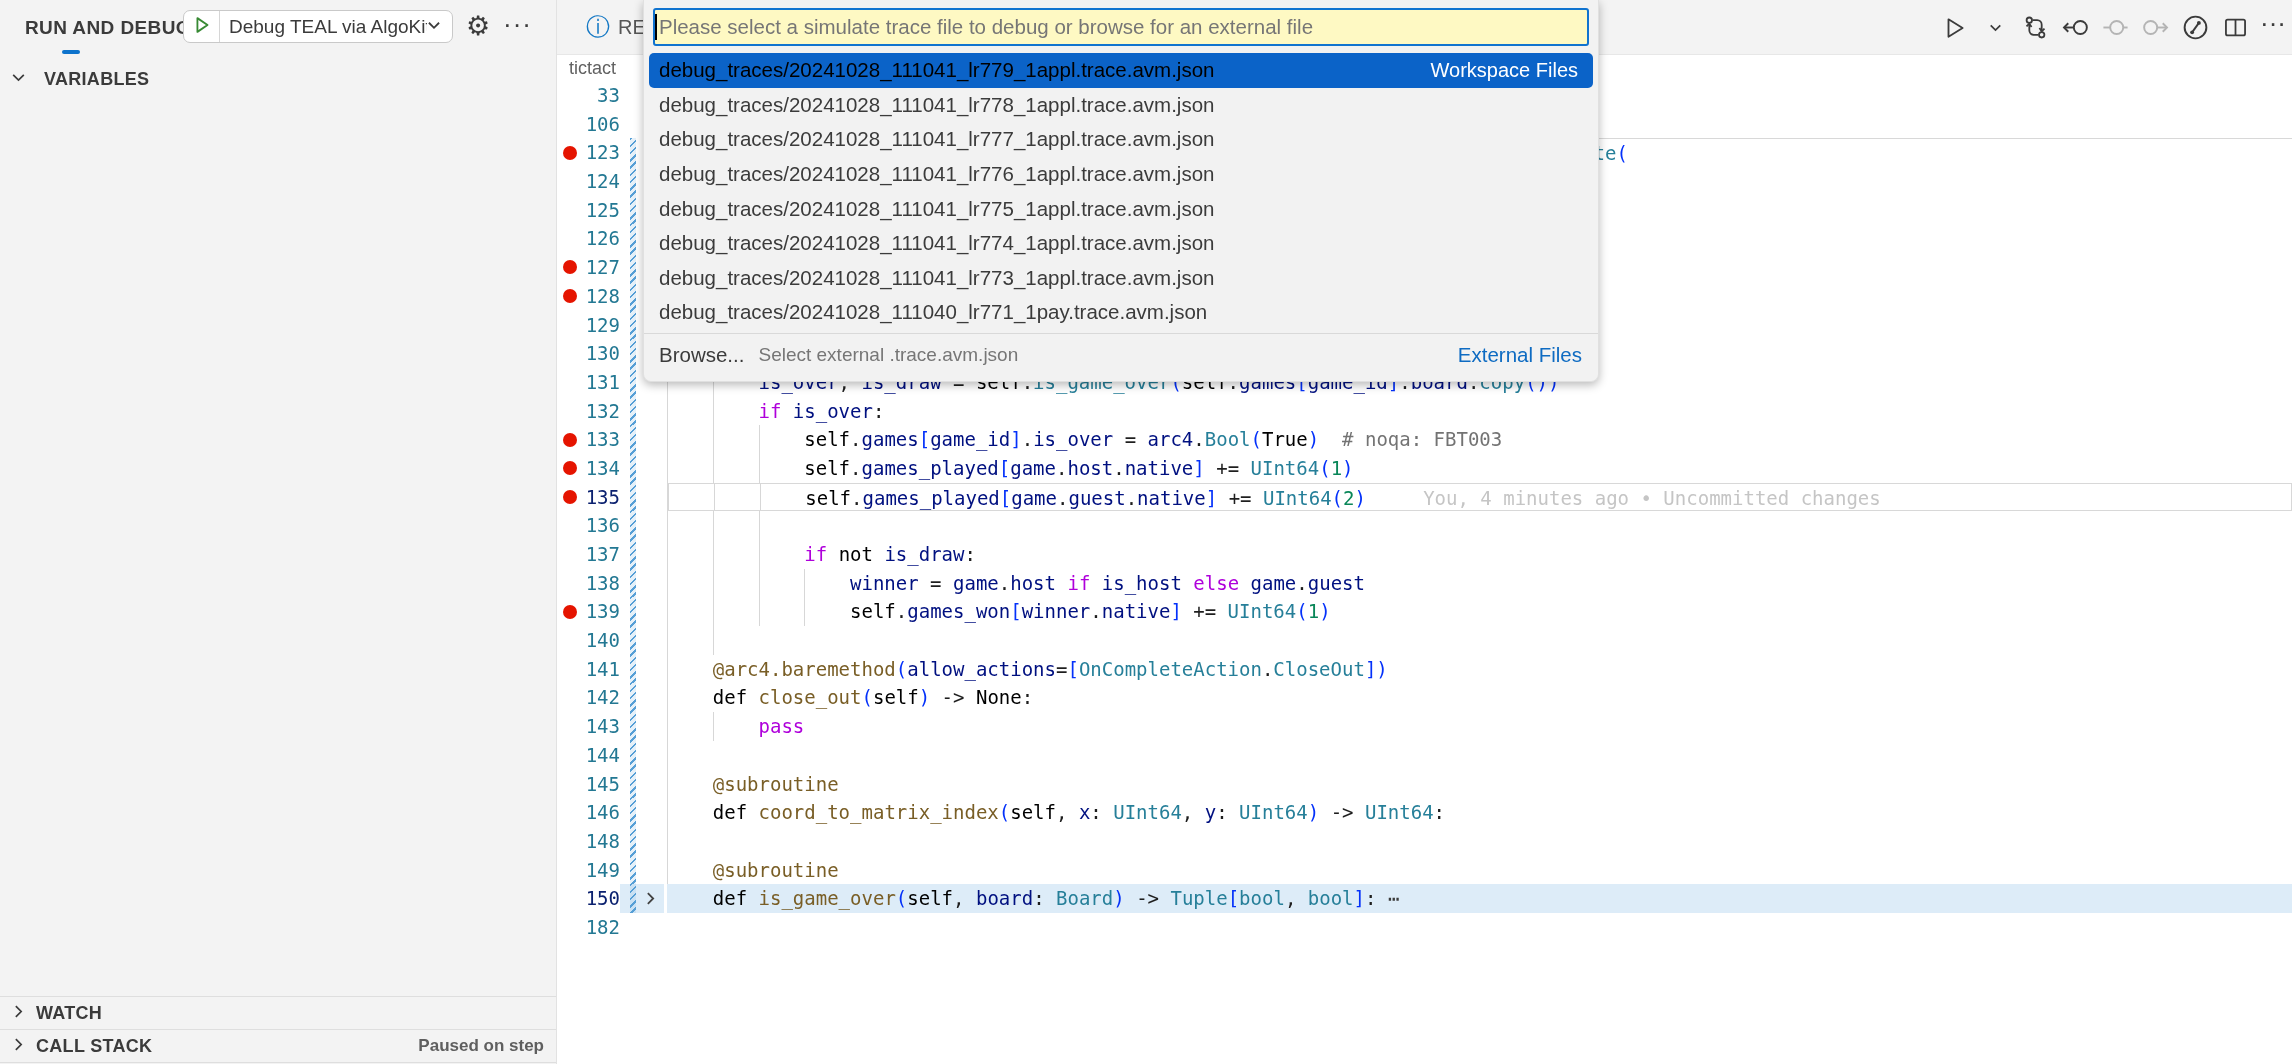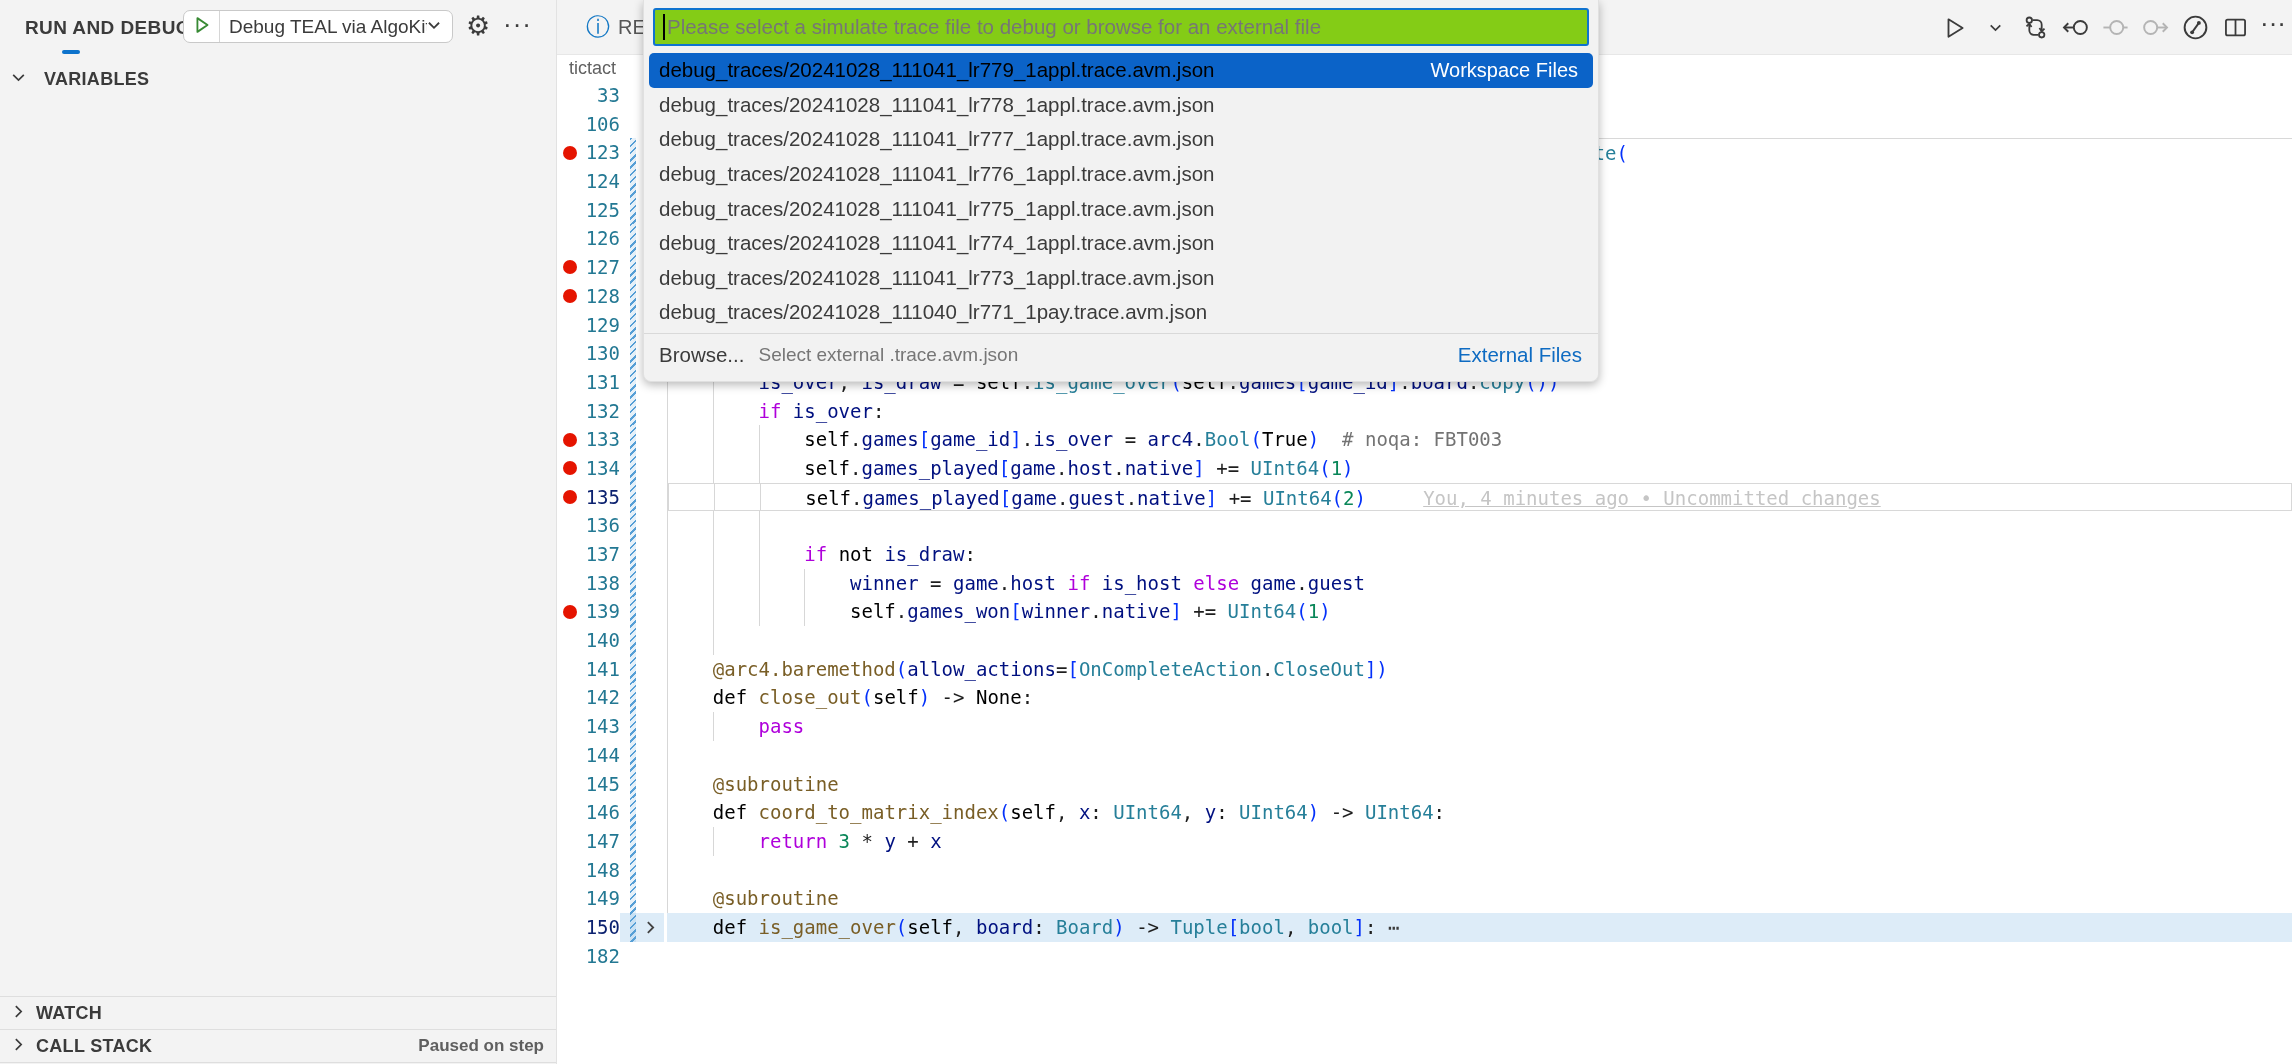--- a/index.html
+++ b/index.html
@@ -54,31 +54,31 @@
   .g-num.dark { color:#0b216f; }
   .g-stripe { width:16px; flex:none; position:relative; }
   .g-stripe.on::before { content:""; position:absolute; left:10px; top:0; bottom:0; width:6px;
     background:repeating-linear-gradient(135deg,#569fd6 0 2px,rgba(86,159,214,.15) 2px 5px); }
   .g-fold { width:28px; flex:none; display:flex; align-items:center; justify-content:center; cursor:pointer; }
   .c-content { flex:1; position:relative; margin-left:3px; white-space:pre; line-height:28.7px; }
   .crow.box .c-content { border:1px solid #d8d8d8; }
   .crow.topline .c-content { border-top:1px solid #d8d8d8; }
   .crow.folded .g-stripe, .crow.folded .g-fold, .crow.folded .c-content { background:#ddecf8; }
   .guide { position:absolute; top:0; bottom:0; width:1px; background:#d7d7d7; }
-  .blame { color:#c5c5c5; padding-left:5ch;text-decoration:underline; }
+  .blame { color:#c5c5c5; padding-left:5ch; }
   .tk-kw{color:#af00db} .tk-kwb{color:#000000} .tk-var{color:#001080} .tk-fn{color:#267f99}
   .tk-decl{color:#795e26} .tk-num{color:#098658} .tk-com{color:#737373} .tk-op{color:#1e1e1e}
   .tk-br{color:#0431fa} .tk-fold{color:#3b3b3b}
 
   
   .quickpick { position:absolute; left:643px; top:0; width:956px; background:#f2f2f2;
     border-radius:0 0 8px 8px; box-shadow:0 3px 10px rgba(0,0,0,.28); z-index:60; padding-bottom:8px;
     border:1px solid #e0e0e0; border-top:none; }
-  .qp-inputwrap { margin:8px 9px 7px 9px; height:38px; background:#84cc16; border:2px solid #1073cf;
-    border-radius:3px; display:flex; align-items:center; padding-left:8px; position:relative; }
+  .qp-inputwrap { margin:8px 9px 7px 9px; height:38px; background:#fef9c3; border:2px solid #1073cf;
+    border-radius:3px; display:flex; align-items:center; padding-left:0; position:relative; }
   .qp-caret { width:2px; height:26px; background:#000; margin-right:2px; }
   .qp-input { border:none; outline:none; width:100%; font-size:20.5px; color:#1e1e1e; background:transparent;
     font-family:"Liberation Sans", sans-serif; }
   .qp-input::placeholder { color:#767676; opacity:1; }
   .qp-list { display:flex; flex-direction:column; }
   .qp-item { height:34.6px; display:flex; align-items:center; padding:0 15px 0 10px; margin:0 5px;
     border-radius:5px; cursor:pointer; }
   .qp-item .qp-label { font-size:20.5px; color:#3b3b3b; white-space:nowrap; }
   .qp-item.selected { background:#0b63c8; }
   .qp-item.selected .qp-label { color:#000000; }
@@ -409,27 +409,20 @@
         </div>
         <div class="crow">
           <div class="g-bp"></div>
           <div class="g-num">146</div>
           <div class="g-stripe on"></div>
           <div class="g-fold"></div>
           <div class="c-content"><span class="guide" style="left: calc(0ch);"></span><span class="tk-op">    </span><span class="tk-kwb">def</span><span class="tk-op"> </span><span class="tk-decl">coord_to_matrix_index</span><span class="tk-br">(</span><span class="tk-kwb">self</span><span class="tk-op">, </span><span class="tk-var">x</span><span class="tk-op">: </span><span class="tk-fn">UInt64</span><span class="tk-op">, </span><span class="tk-var">y</span><span class="tk-op">: </span><span class="tk-fn">UInt64</span><span class="tk-br">)</span><span class="tk-op"> -&gt; </span><span class="tk-fn">UInt64</span><span class="tk-op">:</span></div>
         </div>
         <div class="crow">
           <div class="g-bp"></div>
-          <div class="g-num">147</div>
-          <div class="g-stripe on"></div>
-          <div class="g-fold"></div>
-          <div class="c-content"><span class="guide" style="left: calc(0ch);"></span><span class="guide" style="left: calc(4ch);"></span><span class="tk-op">        </span><span class="tk-kw">return</span><span class="tk-op"> </span><span class="tk-num">3</span><span class="tk-op"> * </span><span class="tk-var">y</span><span class="tk-op"> + </span><span class="tk-var">x</span></div>
-        </div>
-        <div class="crow">
-          <div class="g-bp"></div>
           <div class="g-num">148</div>
           <div class="g-stripe on"></div>
           <div class="g-fold"></div>
           <div class="c-content"><span class="guide" style="left: calc(0ch);"></span></div>
         </div>
         <div class="crow">
           <div class="g-bp"></div>
           <div class="g-num">149</div>
           <div class="g-stripe on"></div>
           <div class="g-fold"></div>

